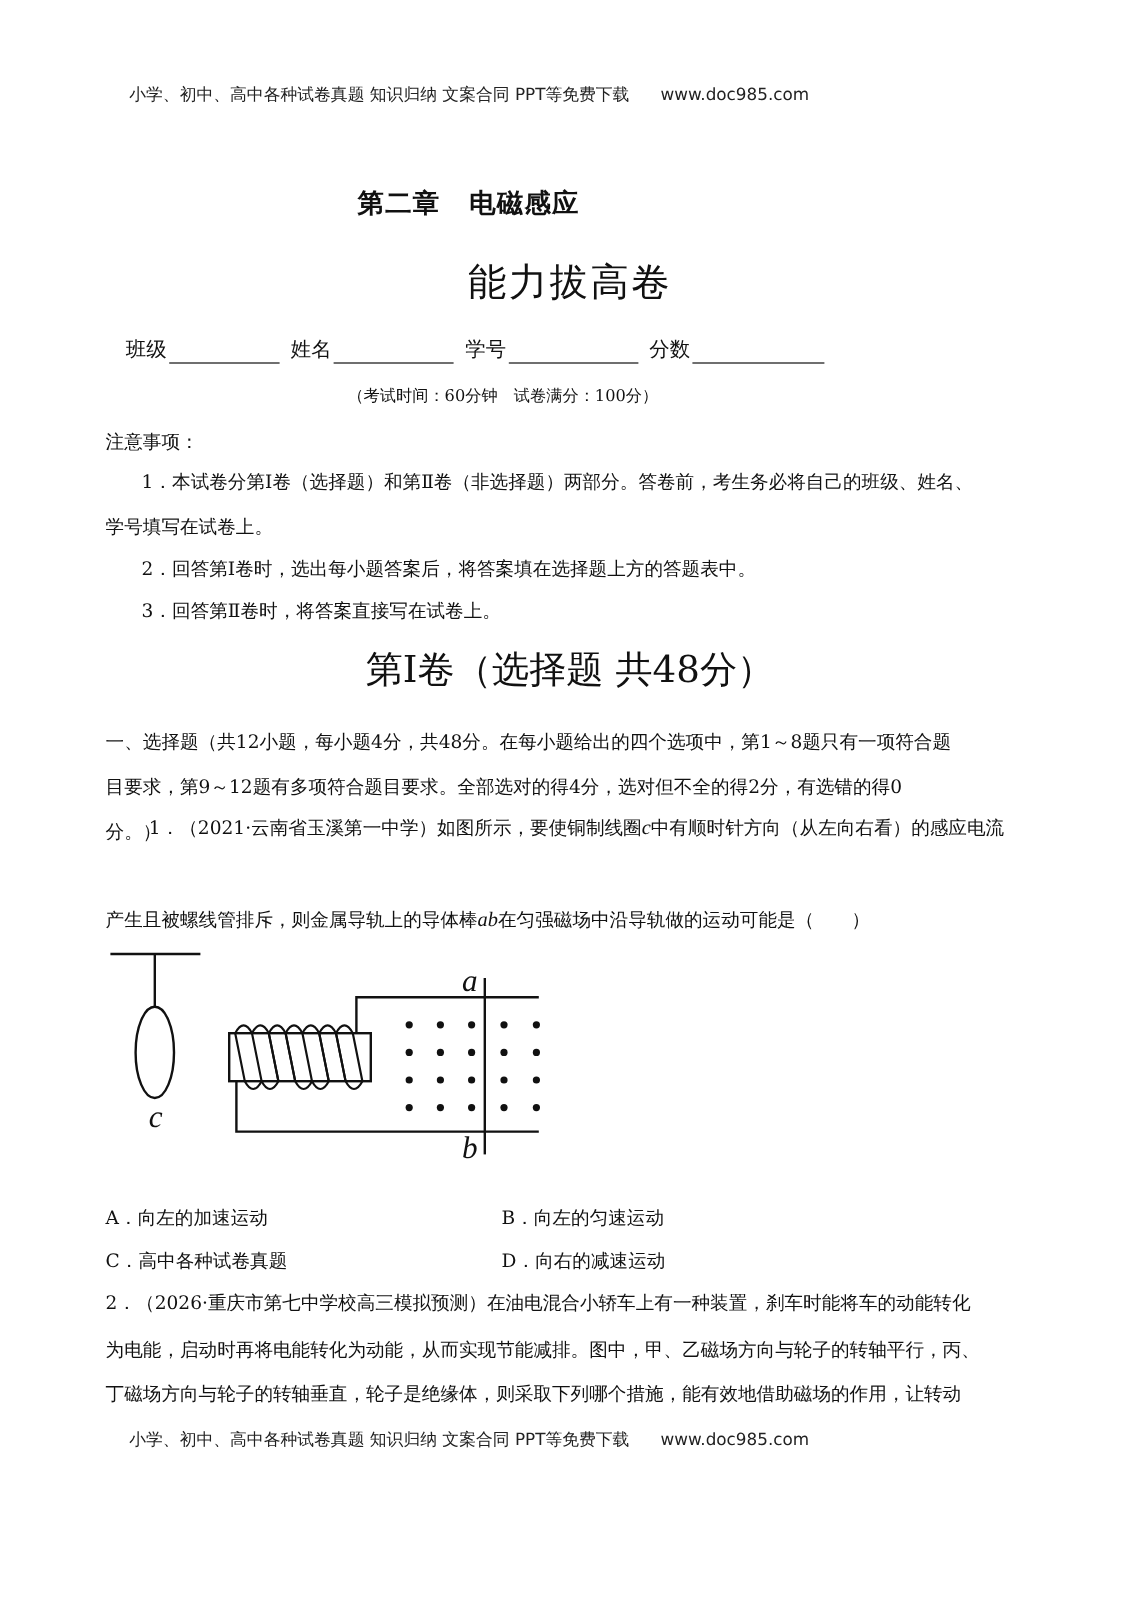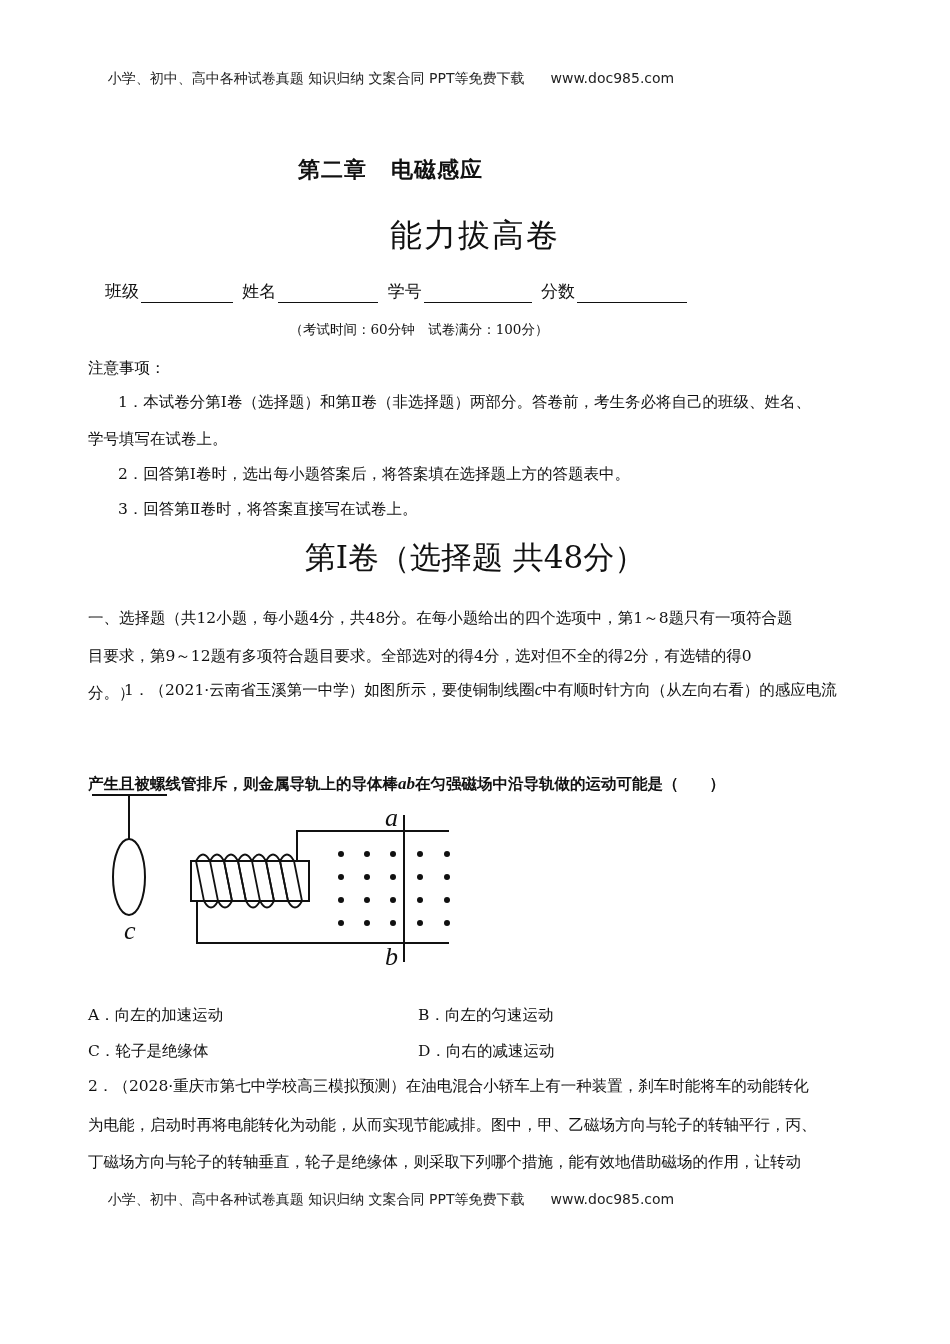--- a/index.html
+++ b/index.html
@@ -50,21 +50,21 @@
 
 <div class="abs section-title">第Ⅰ卷（选择题 共48分）</div>
 
 <div class="abs body-text" style="top:608px;">一、选择题（共12小题，每小题4分，共48分。在每小题给出的四个选项中，第1～8题只有一项符合题</div>
 <div class="abs body-text" style="top:646px;">目要求，第9～12题有多项符合题目要求。全部选对的得4分，选对但不全的得2分，有选错的得0</div>
 <div class="abs body-text" style="top:683px;">分。）</div>
 
 <div class="abs body-text" style="top:680px;margin-left:36px;">
   <span>1．</span><span>（2021·云南省玉溪第一中学）如图所示，要使铜制线圈</span><i class="var">c</i><span>中有顺时针方向（从左向右看）的感应电流</span>
 </div>
-<div class="abs body-text" style="top:774px;font-weight:bold;">
+<div class="abs body-text" style="top:757px;">
   <span>产生且被螺线管排斥，则金属导轨上的导体棒</span><i class="var">ab</i><span>在匀强磁场中沿导轨做的运动可能是（　　）</span>
 </div>
 
 <svg class="abs" style="left:0; top:0;" width="950" height="1000">
   <g stroke="#111" stroke-width="2" fill="none">
 
     <line x1="92" y1="795" x2="167" y2="795"></line>
     <line x1="129" y1="795" x2="129" y2="840"></line>
     <ellipse cx="129" cy="877" rx="16" ry="38"></ellipse>
 
@@ -109,27 +109,27 @@
 <div class="abs" style="left:385px; top:803px; font-family:'Liberation Serif',serif; font-style:italic; font-size:26px;">a</div>
 <div class="abs" style="left:385px; top:942px; font-family:'Liberation Serif',serif; font-style:italic; font-size:26px;">b</div>
 
 <div class="abs opt" style="left:88px; top:1005px;">
   <span>A．</span><span>向左的加速运动</span>
 </div>
 <div class="abs opt" style="left:418px; top:1005px;">
   <span>B．</span><span>向左的匀速运动</span>
 </div>
 <div class="abs opt" style="left:88px; top:1041px;">
-  <span>C．</span><span>轮子是绝缘体</span>
+  <span>C．</span><span>高中各种试卷真题</span>
 </div>
 <div class="abs opt" style="left:418px; top:1041px;">
   <span>D．</span><span>向右的减速运动</span>
 </div>
 
 <div class="abs body-text" style="top:1076px;">
-  <span>2．</span><span>（2028·重庆市第七中学校高三模拟预测）在油电混合小轿车上有一种装置，刹车时能将车的动能转化</span>
+  <span>2．</span><span>（2026·重庆市第七中学校高三模拟预测）在油电混合小轿车上有一种装置，刹车时能将车的动能转化</span>
 </div>
 <div class="abs body-text" style="top:1115px;">为电能，启动时再将电能转化为动能，从而实现节能减排。图中，甲、乙磁场方向与轮子的转轴平行，丙、</div>
 <div class="abs body-text" style="top:1152px;">丁磁场方向与轮子的转轴垂直，轮子是绝缘体，则采取下列哪个措施，能有效地借助磁场的作用，让转动</div>
 
 <div class="abs banner" style="top:1191px;">
   <span>小学、初中、高中各种试卷真题 知识归纳 文案合同 PPT等免费下载</span><span class="url">www.doc985.com</span>
 </div>
 
 </body></html>

